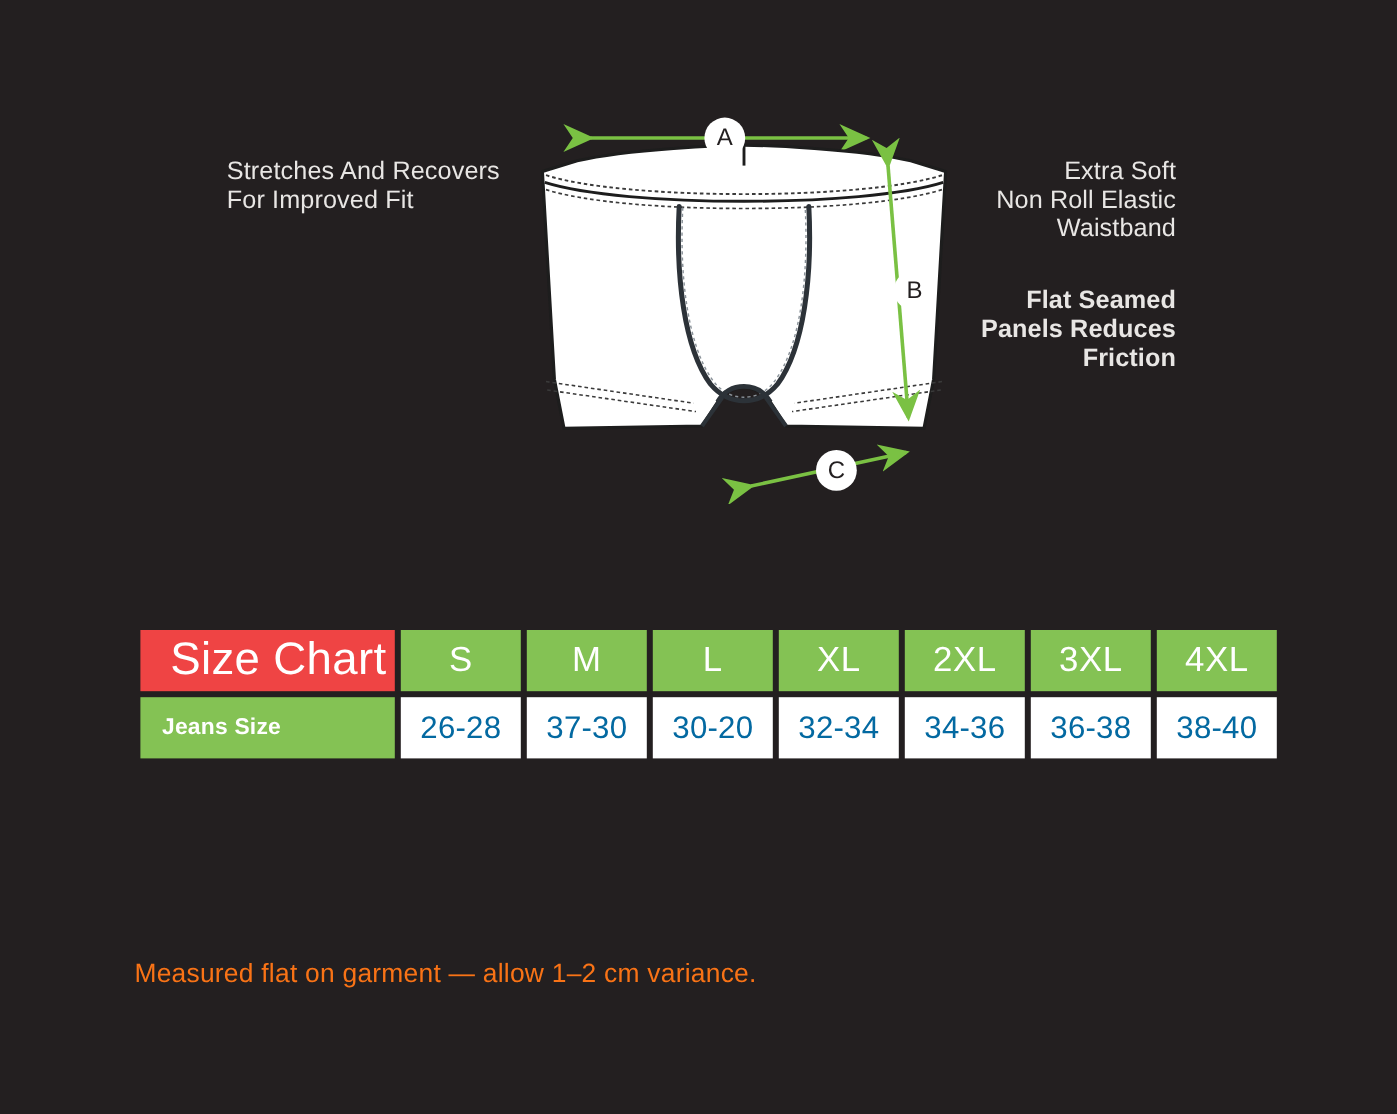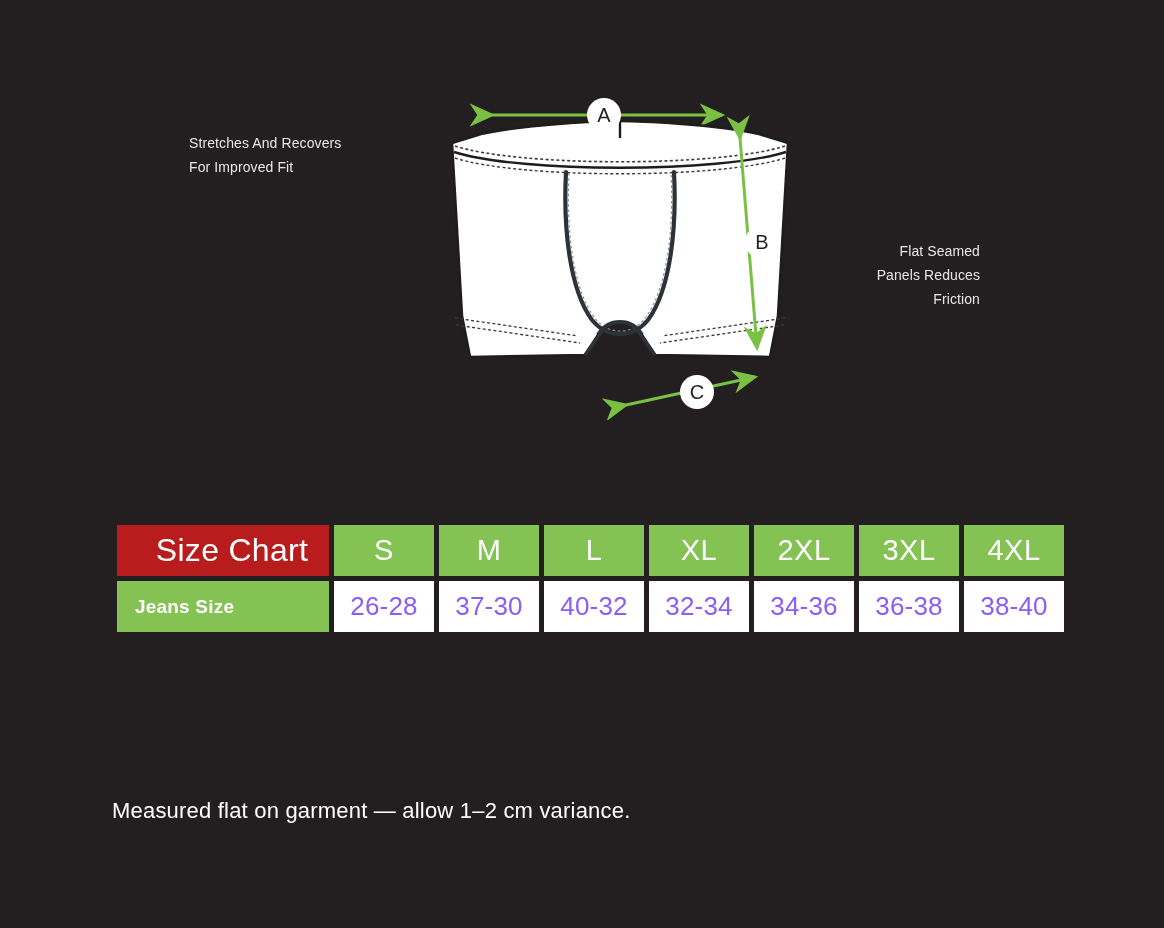--- a/index.html
+++ b/index.html
@@ -17,33 +17,33 @@
   #diagram-section {
     position: absolute;
     left: 0; top: 0;
     width: 1164px;
     height: 470px;
   }
 
   .feature-text {
     position: absolute;
     color: #e8e6e4;
-    font-size: 14px;
+    font-size: 21px;
     line-height: 24px;
     font-weight: 400;
     letter-spacing: 0.1px;
     white-space: pre-line;
   }
   .feature-left  { text-align: left; }
   .feature-right { text-align: right; }
 
   #feature-stretch  { left: 189px; top: 131px; }
   #feature-contour  { left: 189px; top: 239px; }
   #feature-soft     { right: 184px; top: 131px; }
-  #feature-flat     { right: 184px; top: 239px; }
+  #feature-flat     { right: 184px; top: 239px; font-weight: bold; }
 
   #garment-svg {
     position: absolute;
     left: 430px;
     top: 80px;
   }
 
   .dim-badge {
     position: absolute;
     width: 34px; height: 34px;
@@ -83,65 +83,68 @@
 
   .hdr-cell {
     background: #84c254;
     color: #ffffff;
     font-size: 29px;
     font-weight: 400;
     letter-spacing: 0.5px;
     height: 51px !important;
   }
   .hdr-title {
-    background: #b91c1c;
+    background: #ef4444;
     color: #ffffff;
-    font-size: 32px;
+    font-size: 38px;
     font-weight: 400;
     text-align: left;
     padding-left: 18px !important;
     letter-spacing: 0.3px;
     height: 51px !important;
   }
   .row-label {
     background: #84c254;
     color: #ffffff;
     font-size: 19px;
     font-weight: bold;
     text-align: left !important;
     padding-left: 18px !important;
     letter-spacing: 0.2px;
   }
   .value-cell {
     background: #ffffff;
-    color: #8b5cf6;
+    color: #0369a1;
     font-size: 26px;
     font-weight: 400;
     letter-spacing: 0.2px;
   }
 
   #chart-note {
     position: absolute;
     left: 112px;
     top: 798px;
-    color: #ffffff;
+    color: #f97316;
     font-size: 22px;
     font-weight: 400;
     letter-spacing: 0.2px;
   }
 </style>
 </head>
 <body>
 
 <div id="diagram-section">
 
   <div class="feature-text feature-left" id="feature-stretch">Stretches And Recovers
 For Improved Fit</div>
 
 
+  <div class="feature-text feature-right" id="feature-soft">Extra Soft
+Non Roll Elastic
+Waistband</div>
 
   <div class="feature-text feature-right" id="feature-flat">Flat Seamed
 Panels Reduces
 Friction</div>
 
   <svg id="garment-svg" width="380" height="340" viewBox="0 0 380 340">
     <defs>
       <marker id="ah" markerWidth="9" markerHeight="9" refX="7.5" refY="4.5" orient="auto">
         <path d="M0,0.6 L8.6,4.5 L0,8.4 L2.6,4.5 Z" fill="#7ac143"></path>
       </marker>
@@ -215,21 +218,21 @@
       <th class="hdr-cell">2XL</th>
       <th class="hdr-cell">3XL</th>
       <th class="hdr-cell">4XL</th>
     </tr>
   </thead>
   <tbody>
     <tr>
       <td class="row-label">Jeans Size</td>
       <td class="value-cell">26-28</td>
       <td class="value-cell">37-30</td>
-      <td class="value-cell">40-32</td>
+      <td class="value-cell">30-20</td>
       <td class="value-cell">32-34</td>
       <td class="value-cell">34-36</td>
       <td class="value-cell">36-38</td>
       <td class="value-cell">38-40</td>
     </tr>
   </tbody>
 </table>
 
 <div id="chart-note">Measured flat on garment — allow 1–2 cm variance.</div>
 

